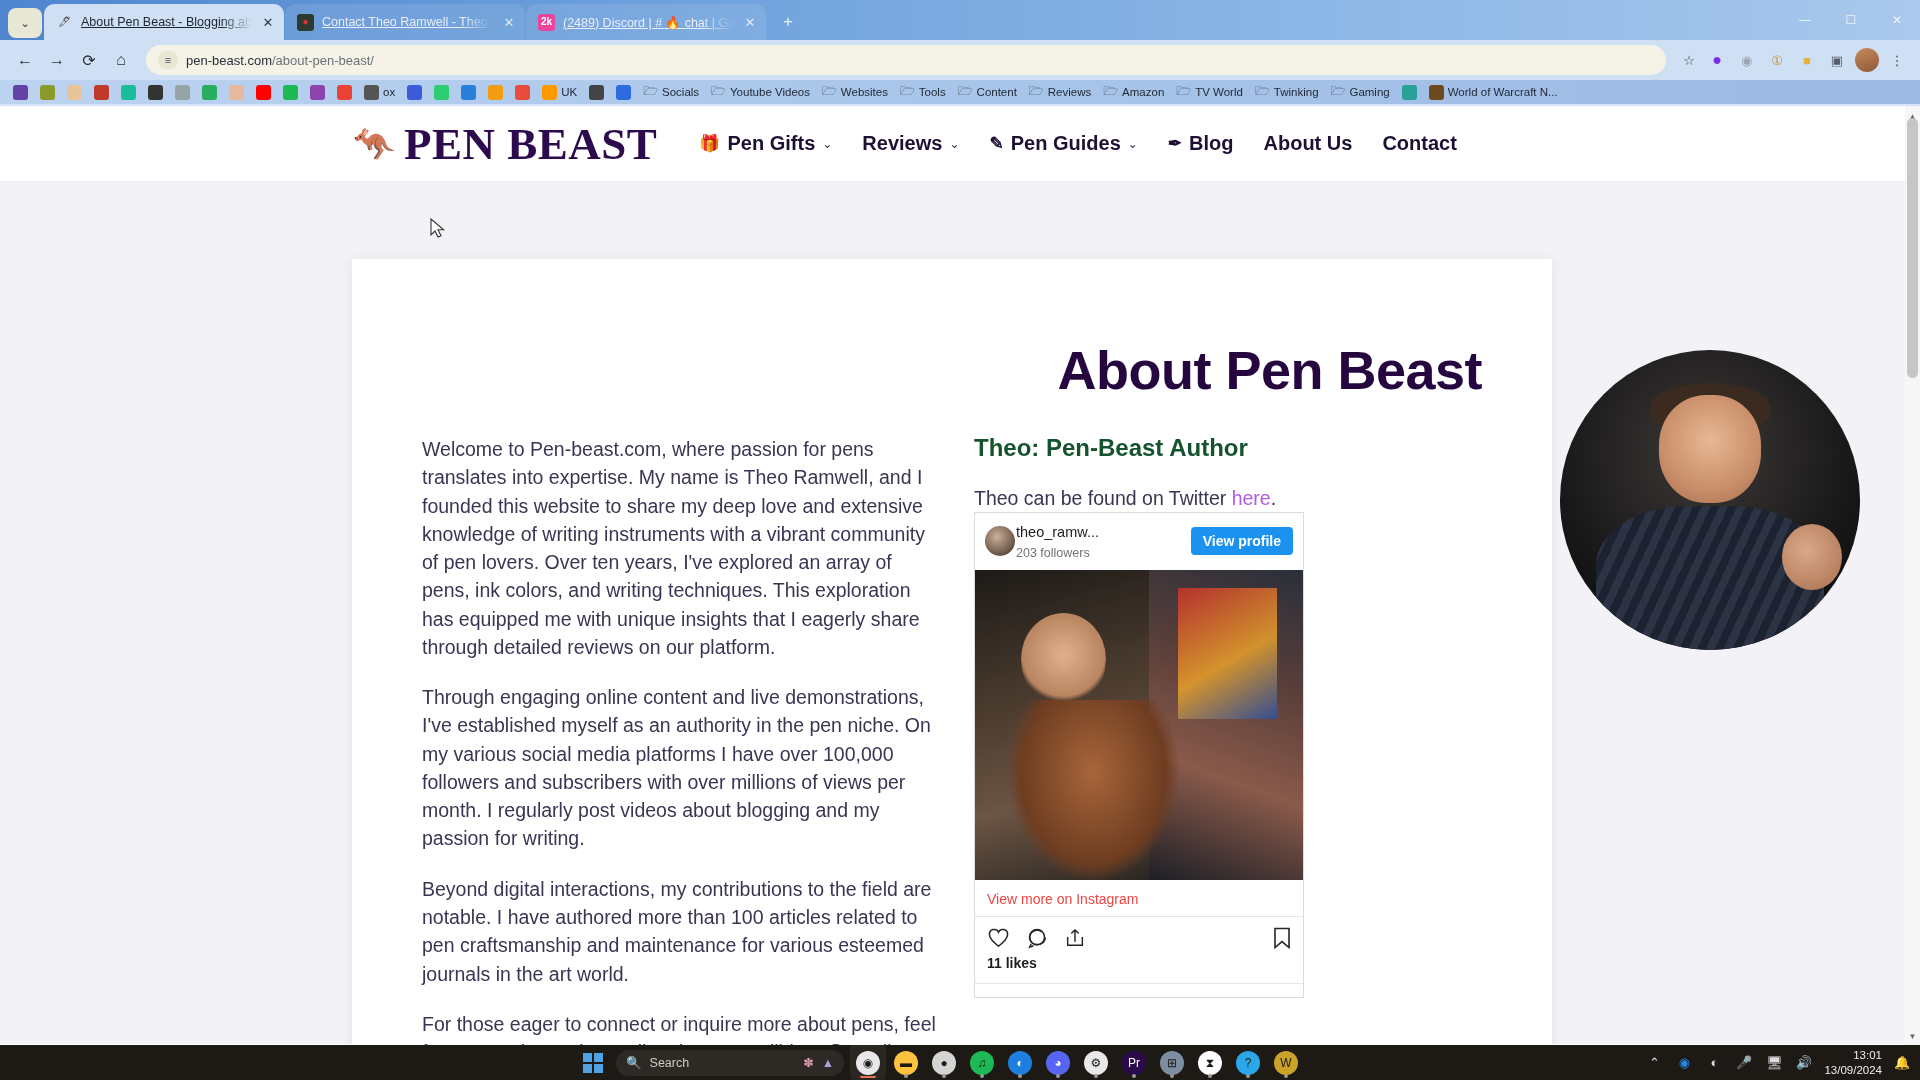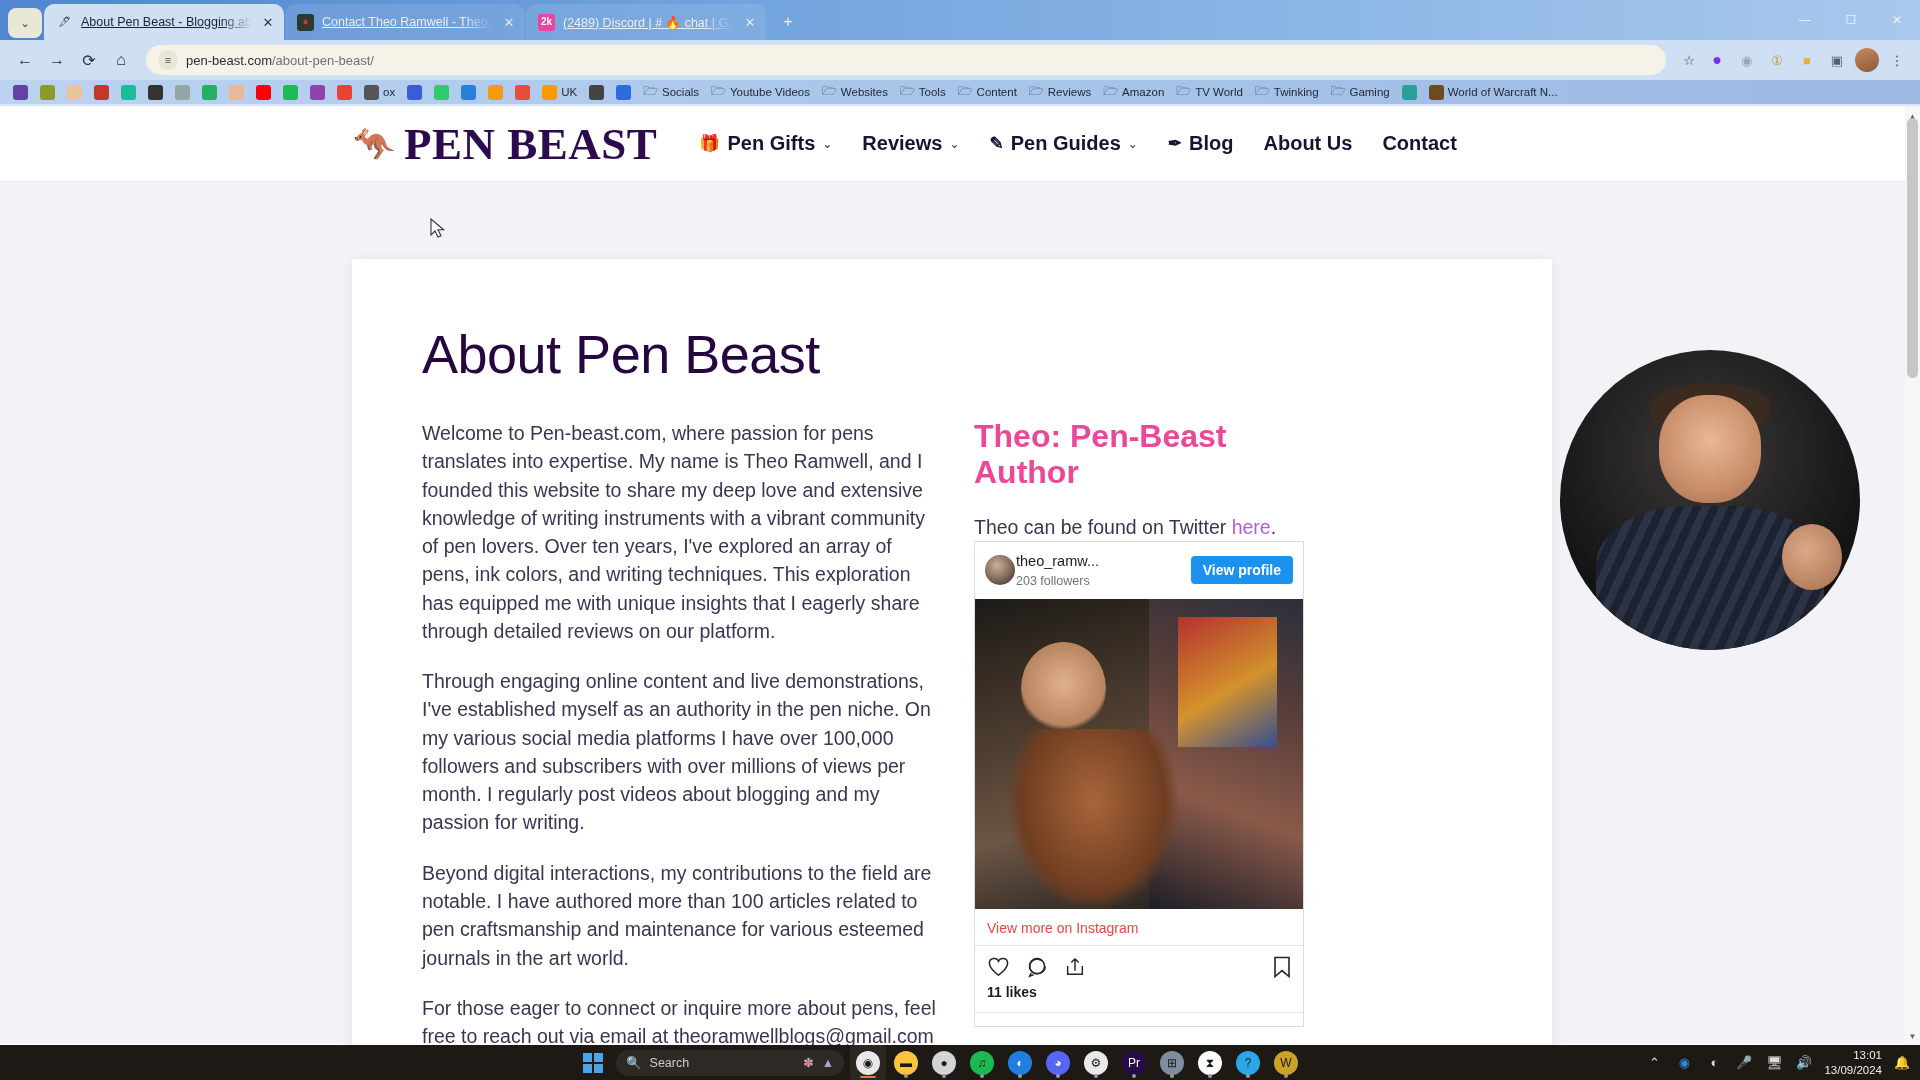--- a/index.html
+++ b/index.html
@@ -91,30 +91,31 @@
   .nav-item .caret { font-size:12px; font-weight:normal; color:#3a2a55;}
   .nav-ico { font-size:17px; }
 
   .canvas { position:relative; height: 862px; background:#f3f2f6; }
   .article {
     position:absolute; left: 352px; top: 77px; width: 1200px; height: 820px;
     background:#fff; box-shadow: 0 1px 12px rgba(0,0,0,0.07);
     padding: 56px 70px 0 70px; overflow:hidden;
   }
   h1.page-title {
-    font-size: 54px; font-weight: 400; color:#25063f; letter-spacing:-0.5px;
-    margin: 8px 0 34px 0;
+    font-size: 54px; font-weight: 700; color:#25063f; letter-spacing:-0.5px;
+    margin: 24px 0 34px 0;
+    text-align: right;
   }
   .cols { display:flex; gap: 32px; }
   .col-main { width: 520px; }
   .col-side { width: 330px; }
   .col-main p {
     font-size: 19.5px; line-height: 1.45; color:#3a3553; margin-bottom: 22px;
   }
-  h2.side-title { font-size: 32px; font-weight:800; color:#ec4899; line-height:1.12; margin-bottom:22px; }
+  h2.side-title { font-size: 24px; font-weight:800; color:#14532d; line-height:1.12; margin-bottom:22px; }
   .side-lead { font-size:19.5px; line-height:1.45; color:#3a3553; }
   .side-lead a { color:#b15ce0; text-decoration:none; }
 
   
   .ig { border:1px solid #dcdcdc; background:#fff; width: 330px; }
   .ig-head { display:flex; align-items:center; gap:1px; padding:9px 10px; }
   .ig-avatar { width:30px;height:30px;border-radius:50%;background:radial-gradient(circle at 40% 35%, #ccb09a, #3a2b22); flex:0 0 30px;}
   .ig-names { flex:1 1 auto; line-height:1.2;}
   .ig-user { font-size:14.5px; color:#1d1d1d; }
   .ig-foll { font-size:12.5px; color:#737373; }

